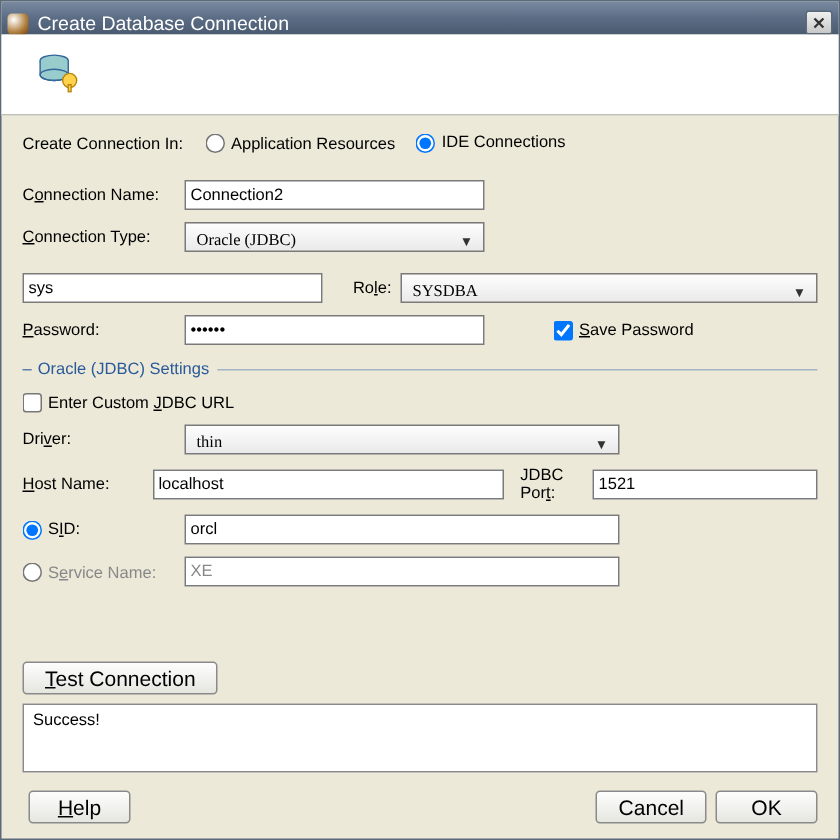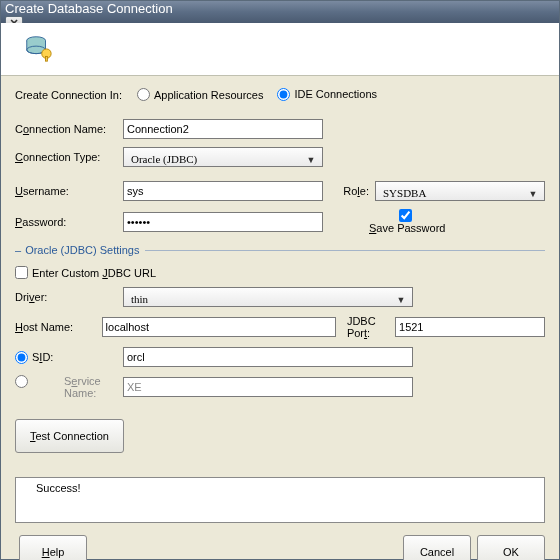--- a/index.html
+++ b/index.html
@@ -18,24 +18,23 @@
     width: 560px;
     height: 560px;
     background: #ece9d8;
     display: flex;
     flex-direction: column;
   }
   .titlebar {
     height: 22px;
     background: linear-gradient(to bottom, #7a8aa0 0%, #5b6d85 50%, #4a5a70 100%);
     display: flex;
-    align-items: flex-start;
+    align-items: flex-end;
     color: #fff;
     padding: 0 4px;
-    flex-direction: column;
   }
   .titlebar .appicon {
     width: 14px; height: 14px;
     background: radial-gradient(circle at 30% 30%, #fff, #b08040 60%, #704010);
     border-radius: 3px;
     margin-right: 6px;
   }
   .titlebar .title {
     font-size: 13px;
     flex: 1;
@@ -116,35 +115,35 @@
   .section-title .dash { margin-right: 4px; color:#2a5a9a;}
   .section-title .line {
     flex: 1;
     height: 1px;
     border-top: 1px solid #a4b4c8;
     margin-left: 6px;
   }
   .indent { margin-left: 0px; }
   .svcbox { background:#eee; color:#888; border:1px solid #a0a0a0;}
   .btn {
-    height: 34px;
+    height: 22px;
     background: linear-gradient(#fdfdfd,#e6e6e0);
     border: 1px solid #8a8a8a;
     border-radius: 3px;
     font-family: inherit;
-    font-size: 11px;
+    font-size: 14px;
     padding: 0 14px;
     cursor: pointer;
   }
   .resultbox {
     border: 1px solid #8a8a8a;
     background: #fff;
     height: 46px;
-    padding: 4px 20px;
-    margin-top: 24px;
+    padding: 4px 6px;
+    margin-top: 6px;
   }
   .footer {
     display: flex;
     align-items: center;
     padding: 6px 14px 10px 18px;
   }
   .footer .spacer { flex: 1; }
   .footer .btn { min-width: 68px; margin-left: 6px; }
   .footer .btn.help { min-width: 68px; margin-left:0;}
   .role-row { }
@@ -192,34 +191,33 @@
 
     <div class="row" style="margin-bottom:14px;">
       <span class="label"><span class="u">C</span><span>onnection Type:</span></span>
       <div class="combo" style="width:200px">
         <span class="ct">Oracle (JDBC)</span>
         <span class="arrow">▼</span>
       </div>
     </div>
 
     <div class="row role-row">
-      <span class="label"><span class="u">U</span><span>sername:</span></span>
       <input type="text" style="width: 200px;" value="sys">
       <span style="width:36px;text-align:right;margin-right:6px;margin-left:10px"><span>Ro</span><span class="u">l</span><span>e:</span></span>
       <div class="combo" style="flex:1">
         <span class="ct">SYSDBA</span>
         <span class="arrow">▼</span>
       </div>
     </div>
 
     <div class="row" style="margin-bottom:2px;">
       <span class="label"><span class="u">P</span><span>assword:</span></span>
       <input type="text" style="width: 200px; font-family: Arial;" value="••••••">
       <span style="width:46px"></span>
-      <label style="display:flex;align-items:center;flex-direction:column;">
+      <label style="display:flex;align-items:center;">
         <input type="checkbox" class="check" checked="" style="">
         <span><span class="u">S</span><span>ave Password</span></span>
       </label>
     </div>
 
     <div class="section-title">
       <span class="dash">–</span>
       <span>Oracle (JDBC) Settings</span>
       <span class="line"></span>
     </div>
@@ -249,21 +247,21 @@
 
     <div class="row indent">
       <span class="label" style="display:flex;align-items:center;">
         <input type="radio" class="radio" name="sidsvc" checked="" style="">
         <span><span>S</span><span class="u">I</span><span>D:</span></span>
       </span>
       <input type="text" style="width: 290px;" value="orcl">
     </div>
 
     <div class="row indent" style="margin-bottom:20px;">
-      <span class="label" style="display:flex;align-items:flex-start;gap:32px;">
+      <span class="label" style="display:flex;align-items:flex-end;">
         <input type="radio" class="radio" name="sidsvc" style="">
         <span style="color:#888"><span>S</span><span class="u">e</span><span>rvice Name:</span></span>
       </span>
       <input type="text" class="svcbox" style="width: 290px;" readonly="" value="XE">
     </div>
 
     <div style="flex:1"></div>
 
     <div>
       <button class="btn"><span class="u">T</span><span>est Connection</span></button>

